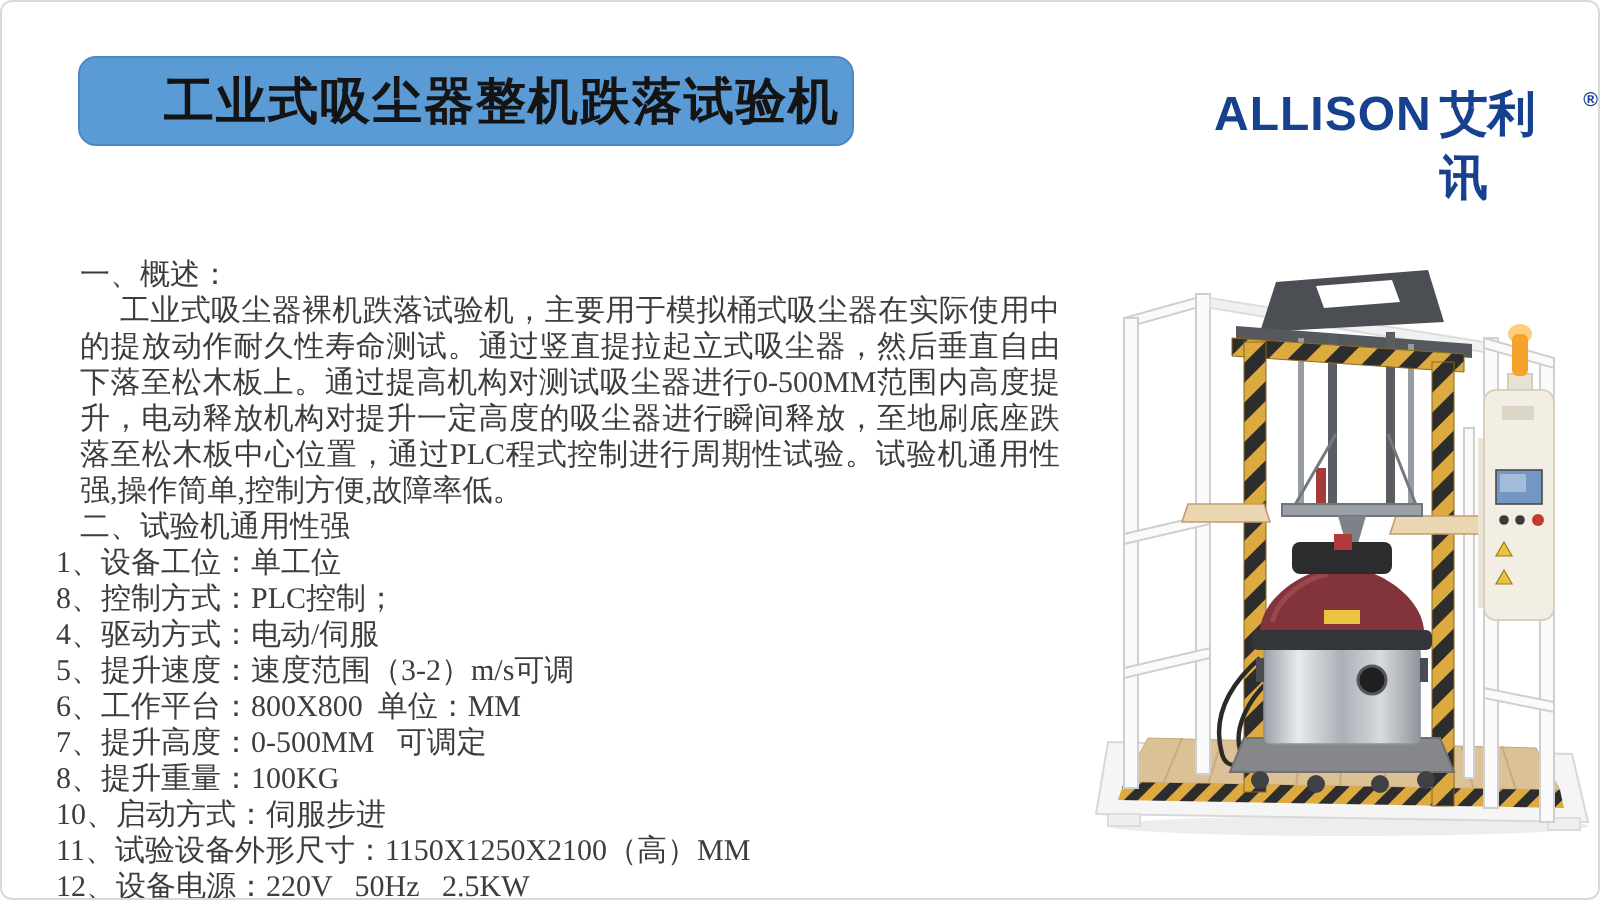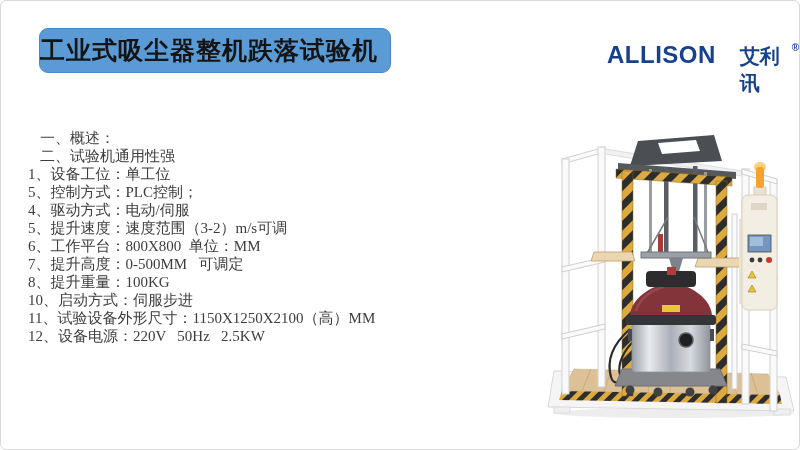--- a/index.html
+++ b/index.html
@@ -2,26 +2,26 @@
 <html style="--page_bg: #ffffff; --page_border: #d9d9d9; --title_bar_bg: #5b9bd5; --title_bar_border: #4d88c4; --logo_blue: #17418f; --body_text: #3d3d3d;"><head>
 <meta charset="utf-8">
 <style>
   html,body{margin:0;padding:0;background:#fff;}
   .page{position:relative;width:800px;height:450px;background:var(--page_bg,#ffffff);
         border:1px solid var(--page_border,#d9d9d9);border-radius:6px;overflow:hidden;
         box-sizing:border-box;color:var(--body_text,#3d3d3d);
         font-family:"Liberation Serif","DejaVu Serif",serif;}
   .title-bar{position:absolute;left:38px;top:27px;width:350px;height:43px;
         background:var(--title_bar_bg,#5b9bd5);border:1px solid var(--title_bar_border,#4d88c4);
-        border-radius:9px;display:flex;align-items:center;justify-content:flex-start;}
+        border-radius:9px;display:flex;align-items:center;justify-content:center;padding-left:36px;}
   .title-bar .title-text{font-size:25px;font-weight:bold;color:#141414;letter-spacing:1px;}
   .logo{position:absolute;left:606px;top:40px;display:flex;align-items:baseline;
         color:var(--logo_blue,#17418f);font-family:"Liberation Sans","DejaVu Sans",sans-serif;}
   .logo-en{font-size:24px;font-weight:800;letter-spacing:.5px;text-align:right;}
-  .logo-cn{font-size:20px;font-weight:bold;margin-left:24px;}
+  .logo-cn{font-size:24px;font-weight:bold;margin-left:4px;}
   .logo-r{font-size:10px;font-weight:bold;margin-left:2px;position:relative;top:-12px;}
   .content{position:absolute;left:0;top:84px;width:545px;font-size:15px;line-height:18px;margin-top:44px;}
   .sec-heading{margin:0 0 0 39px;font-weight:normal;font-size:15px;}
   .para{margin:0 0 0 39px;width:490px;text-indent:20px;text-align:justify;}
   .spec-list{list-style:none;margin:0 0 0 27px;padding:0;}
   .spec-list li{white-space:pre-wrap;}
   .photo{position:absolute;left:545px;top:118px;width:255px;height:300px;}
   .photo svg{display:block;width:100%;height:100%;}
 </style>
 </head>
@@ -34,24 +34,25 @@
   </div>
 
   <div class="logo">
     <span class="logo-en">ALLISON</span>
     <span class="logo-cn">艾利讯</span>
     <span class="logo-r">®</span>
   </div>
 
   <div class="content">
     <div class="sec-heading">一、概述：</div>
+    <p class="para">工业式吸尘器裸机跌落试验机，主要用于模拟桶式吸尘器在实际使用中的提放动作耐久性寿命测试。通过竖直提拉起立式吸尘器，然后垂直自由下落至松木板上。通过提高机构对测试吸尘器进行0-500MM范围内高度提升，电动释放机构对提升一定高度的吸尘器进行瞬间释放，至地刷底座跌落至松木板中心位置，通过PLC程式控制进行周期性试验。试验机通用性强,操作简单,控制方便,故障率低。</p>
     <div class="sec-heading">二、试验机通用性强</div>
     <ul class="spec-list">
       <li>1、设备工位：单工位</li>
-      <li>5、控制方式：PLC控制；</li>
+      <li>8、控制方式：PLC控制；</li>
       <li>4、驱动方式：电动/伺服</li>
       <li>5、提升速度：速度范围（3-2）m/s可调</li>
       <li>6、工作平台：800X800  单位：MM</li>
       <li>7、提升高度：0-500MM   可调定</li>
       <li>8、提升重量：100KG</li>
       <li>10、启动方式：伺服步进</li>
       <li>11、试验设备外形尺寸：1150X1250X2100（高）MM</li>
       <li>12、设备电源：220V   50Hz   2.5KW</li>
     </ul>
   </div>

